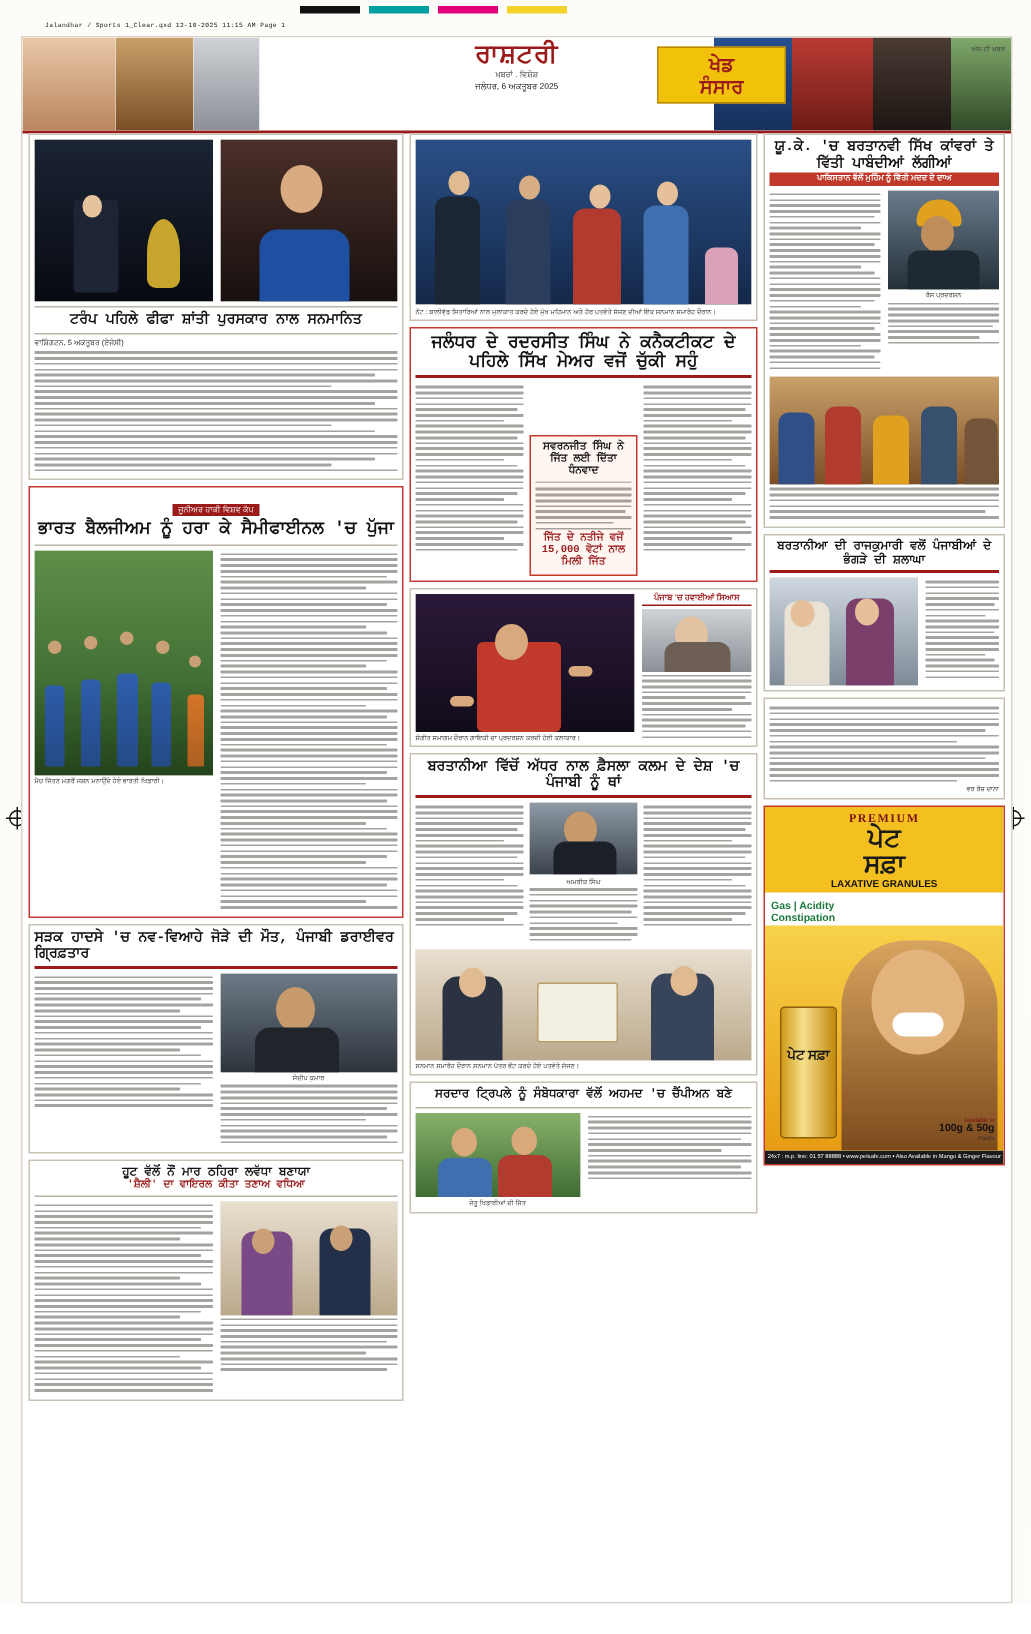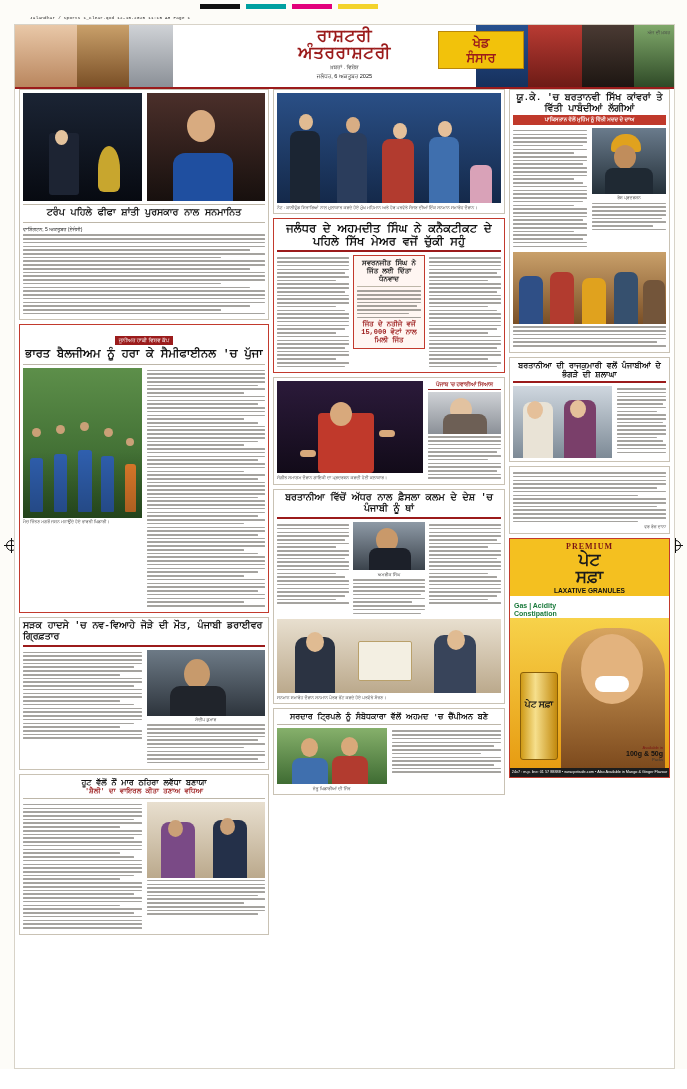--- a/index.html
+++ b/index.html
@@ -93,21 +93,21 @@
   .ad-top{background:#f4c020;text-align:center;padding:3px 0 2px;}
   .ad-prem{font-size:8px;font-weight:bold;color:#7a1414;font-family:"Liberation Serif",serif;letter-spacing:1px;}
   .ad-brand{font-family:"Liberation Serif",serif;font-weight:bold;font-size:17px;color:#1b1b1b;line-height:17px;}
   .ad-lax{font-size:6.6px;font-weight:bold;color:#111;margin-top:2px;}
   .ad-gas{font-size:7px;font-weight:bold;color:#1a7a3c;margin-top:3px;line-height:8px;}
   .ad-scene{position:relative;height:150px;background:linear-gradient(#f7d24a,#e79c12);overflow:hidden;}
   .ad-foot{background:#1c1c1c;color:#fff;font-size:3.8px;text-align:center;padding:2px 1px;line-height:5px;}
   .pack{position:absolute;left:10px;bottom:8px;width:36px;height:86px;background:linear-gradient(90deg,#cf9a16,#f6df8c 40%,#c2890d);border-radius:3px;border:1px solid #8a5f08;}
   .pack b{position:absolute;left:0;right:0;top:26px;text-align:center;font-family:"Liberation Serif",serif;font-size:9px;color:#111;}
   .redbar{background:#c0392b;color:#fff;font-size:5.4px;text-align:center;padding:1.5px 2px;font-weight:bold;}
-  .quotebox{border:1px solid #c23a2d;background:#fff6f2;padding:3px;}
+  .quotebox{border:1px solid #c23a2d;background:#fff6f2;padding:3px;margin-top:35px;}
   .small{font-size:5px;line-height:6.4px;color:#222;}
   .fig{position:absolute;background:#333;border-radius:2px;}
 </style>
 </head>
 <body>
 
 <div class="page">
 
   <div class="printbar" style="left:200px;top:4px;width:40px;height:5px;"></div>
   <div class="printbar" style="left:246px;top:4px;width:40px;height:5px;background:#00a0a0;"></div>
@@ -144,21 +144,20 @@
         <div class="mh-ph ph6">
             <i class="dark"></i>
           </div>
         <div class="mh-ph ph7">
             <i class="green"></i>
           </div>
       </div>
 
       <div class="mh-center">
         <div class="mh-title">ਰਾਸ਼ਟਰੀ</div>
-        <div class="mh-title">ਅੰਤਰਰਾਸ਼ਟਰੀ</div>
         <div class="mh-sub">ਖ਼ਬਰਾਂ . ਵਿਸ਼ੇਸ਼</div>
         <div class="mh-date">ਜਲੰਧਰ, 6 ਅਕਤੂਬਰ 2025</div>
       </div>
 
       <div class="mh-flag">
         <div class="mh-flagbox">
           <div>ਖੇਡ</div>
           <div>ਸੰਸਾਰ</div>
         </div>
       </div>
@@ -448,21 +447,21 @@
             <div class="fig" style="left:47%;bottom:0;width:32px;height:64px;background:#b23b2f;border-radius:8px 8px 0 0;"></div>
             <div class="head" style="left:52%;bottom:58%;width:14px;height:16px;background:#e5c09a;"></div>
             <div class="fig" style="left:68%;bottom:0;width:30px;height:66px;background:#3f6fae;border-radius:8px 8px 0 0;"></div>
             <div class="head" style="left:72%;bottom:60%;width:14px;height:16px;background:#e5c09a;"></div>
             <div class="fig" style="left:86%;bottom:0;width:22px;height:38px;background:#d9a2b8;border-radius:6px 6px 0 0;"></div>
           </div>
           <div class="cap">ਨੋਟ : ਬਾਲੀਵੁੱਡ ਸਿਤਾਰਿਆਂ ਨਾਲ ਮੁਲਾਕਾਤ ਕਰਦੇ ਹੋਏ ਮੁੱਖ ਮਹਿਮਾਨ ਅਤੇ ਹੋਰ ਪਤਵੰਤੇ ਸੱਜਣ ਦੀਆਂ ਇੱਕ ਸਨਮਾਨ ਸਮਾਰੋਹ ਦੌਰਾਨ।</div>
         </div>
 
         <div class="box boxr">
-          <div class="hl h-lg" style="text-align:center">ਜਲੰਧਰ ਦੇ ਅਹਮਦੀਤ ਸਿੰਘ ਨੇ ਕਨੈਕਟੀਕਟ ਦੇ ਪਹਿਲੇ ਸਿੱਖ ਮੇਅਰ ਵਜੋਂ ਚੁੱਕੀ ਸਹੁੰ</div>
+          <div class="hl h-lg" style="text-align:center">ਜਲੰਧਰ ਦੇ ਰਦਰਸੀਤ ਸਿੰਘ ਨੇ ਕਨੈਕਟੀਕਟ ਦੇ ਪਹਿਲੇ ਸਿੱਖ ਮੇਅਰ ਵਜੋਂ ਚੁੱਕੀ ਸਹੁੰ</div>
           <div class="rule-r"></div>
           <div class="cols3">
             <div>
               <div class="txt">
                 <span></span>
                   <span></span>
                   <span></span>
                   <span></span>
                   <span></span>
                   <span></span>

